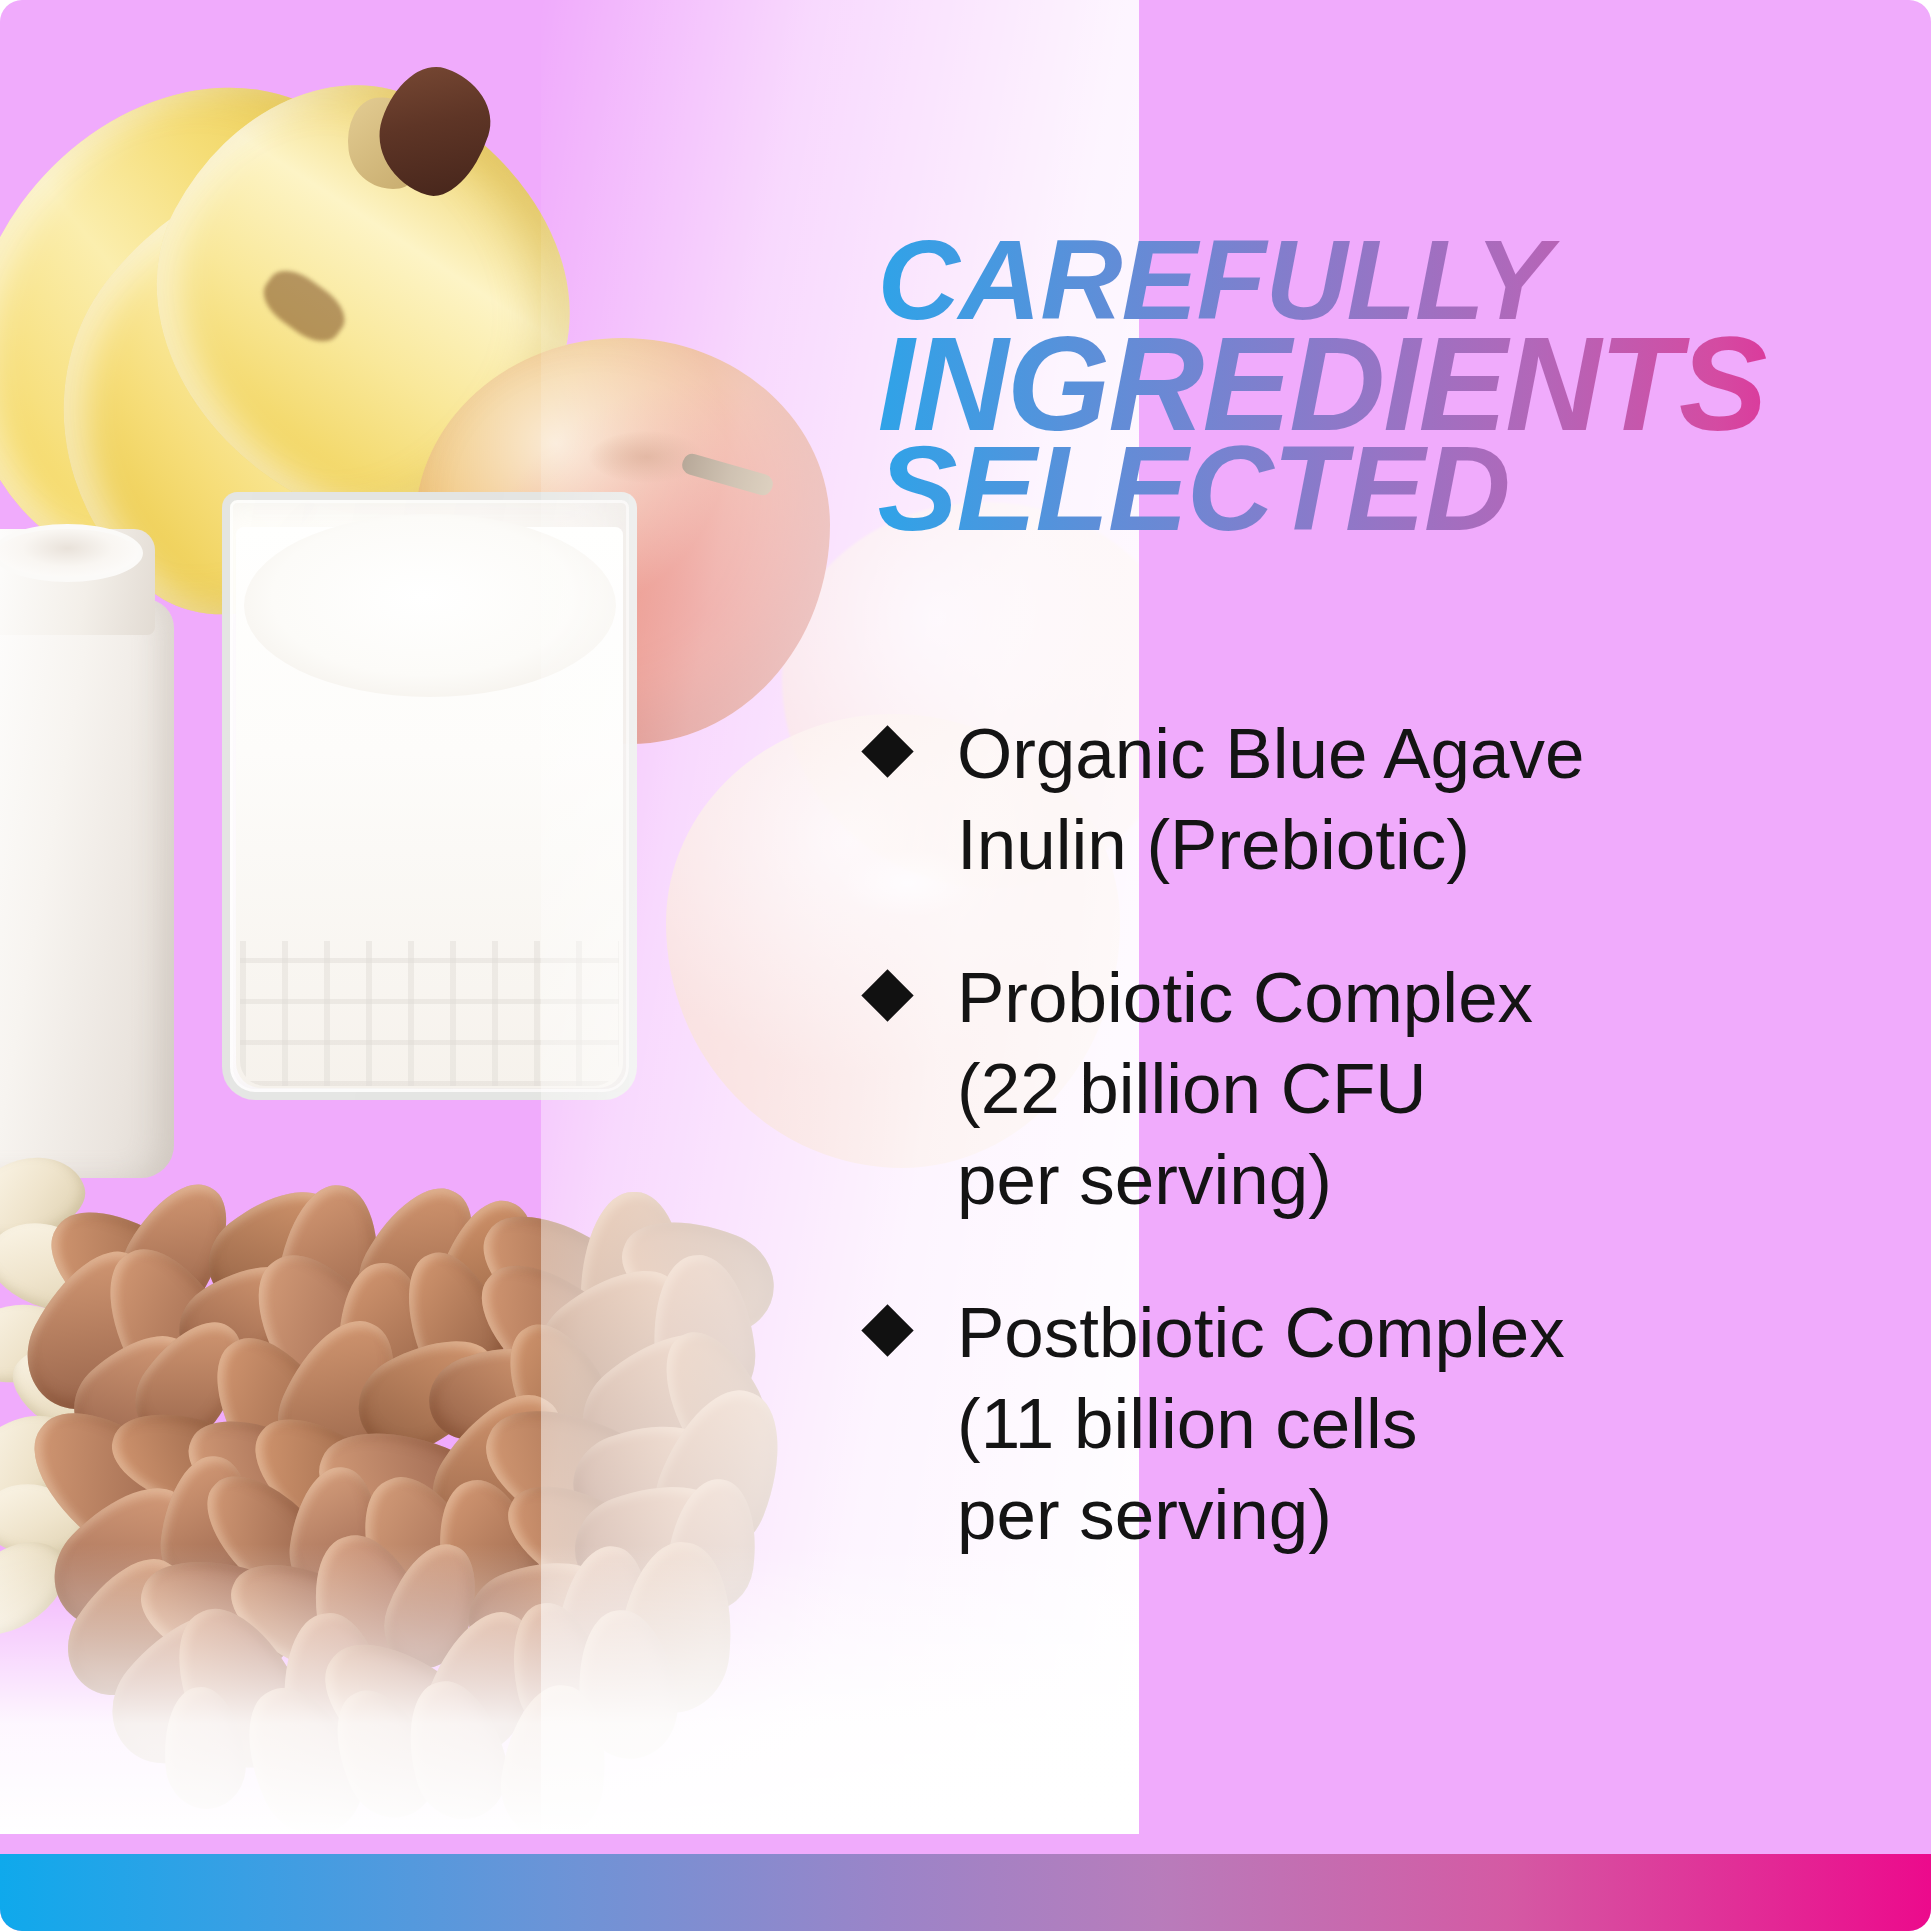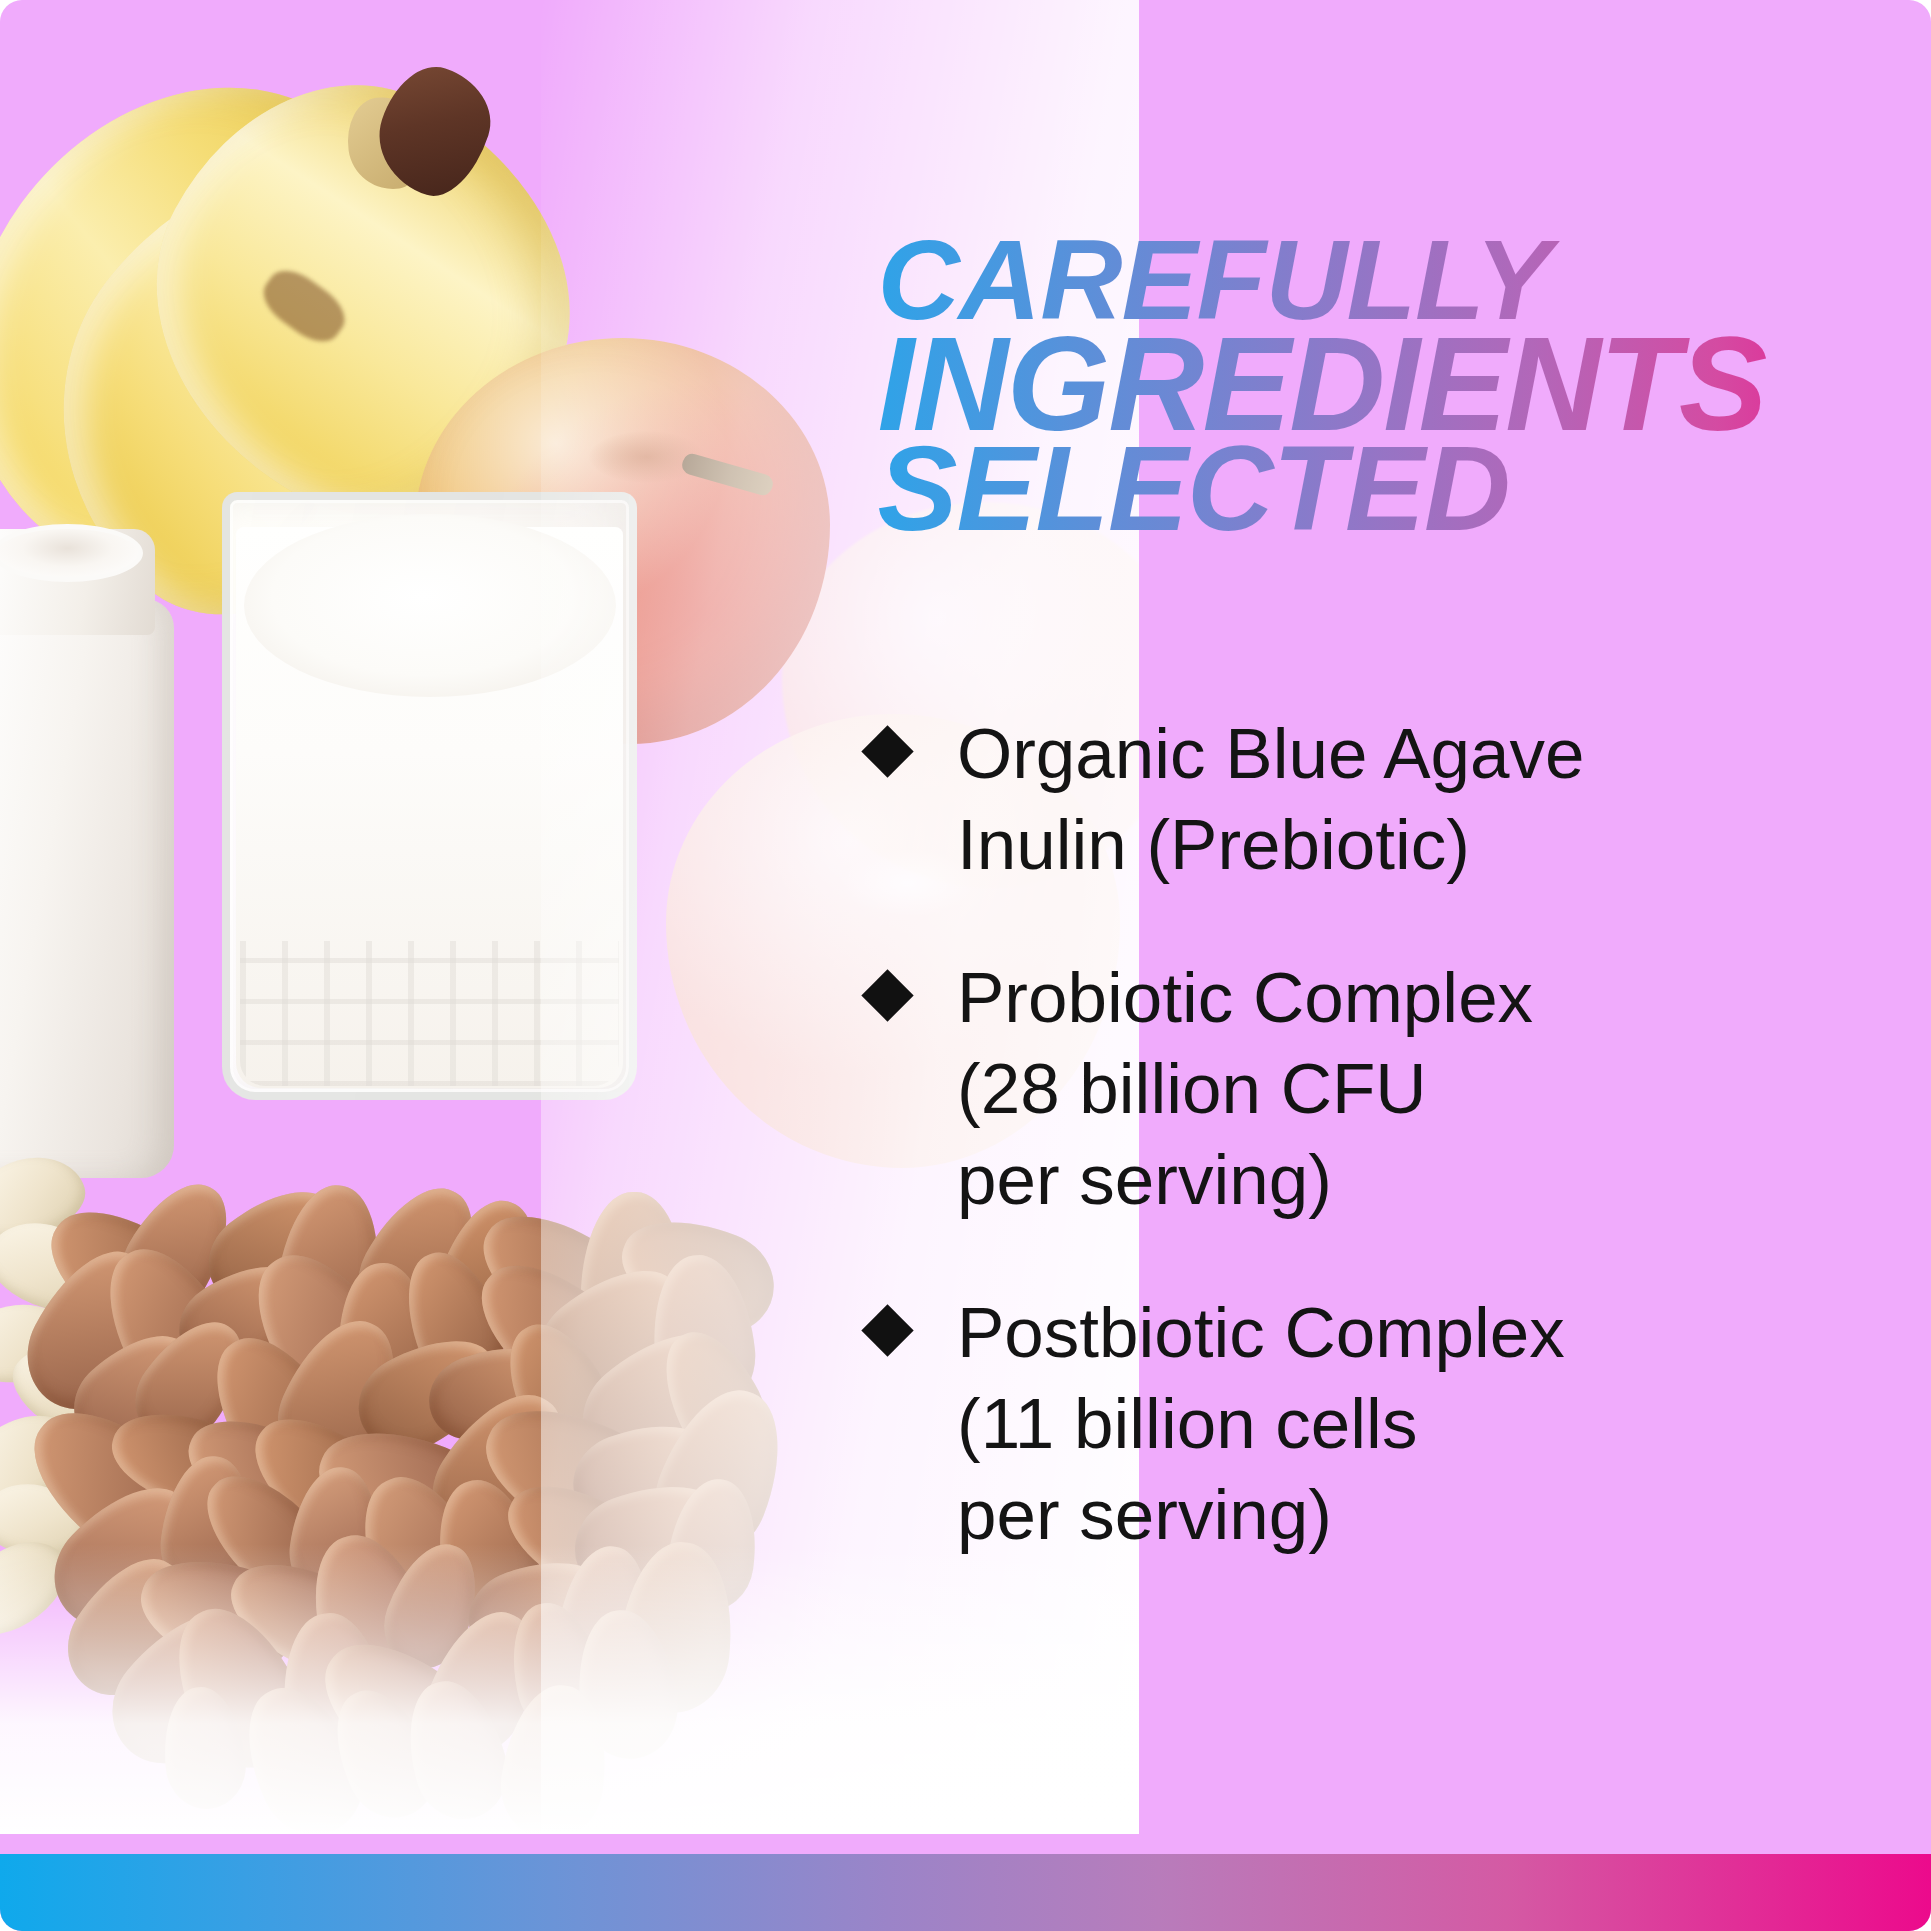--- a/index.html
+++ b/index.html
@@ -275,21 +275,21 @@
 
       <div class="bullet">
         <span class="dia"></span>
         <span class="btxt">Organic Blue Agave
 Inulin (Prebiotic)</span>
       </div>
 
       <div class="bullet">
         <span class="dia"></span>
         <span class="btxt">Probiotic Complex
-(28 billion CFU
+(22 billion CFU
 per serving)</span>
       </div>
 
       <div class="bullet">
         <span class="dia"></span>
         <span class="btxt">Postbiotic Complex
 (11 billion cells
 per serving)</span>
       </div>
 

